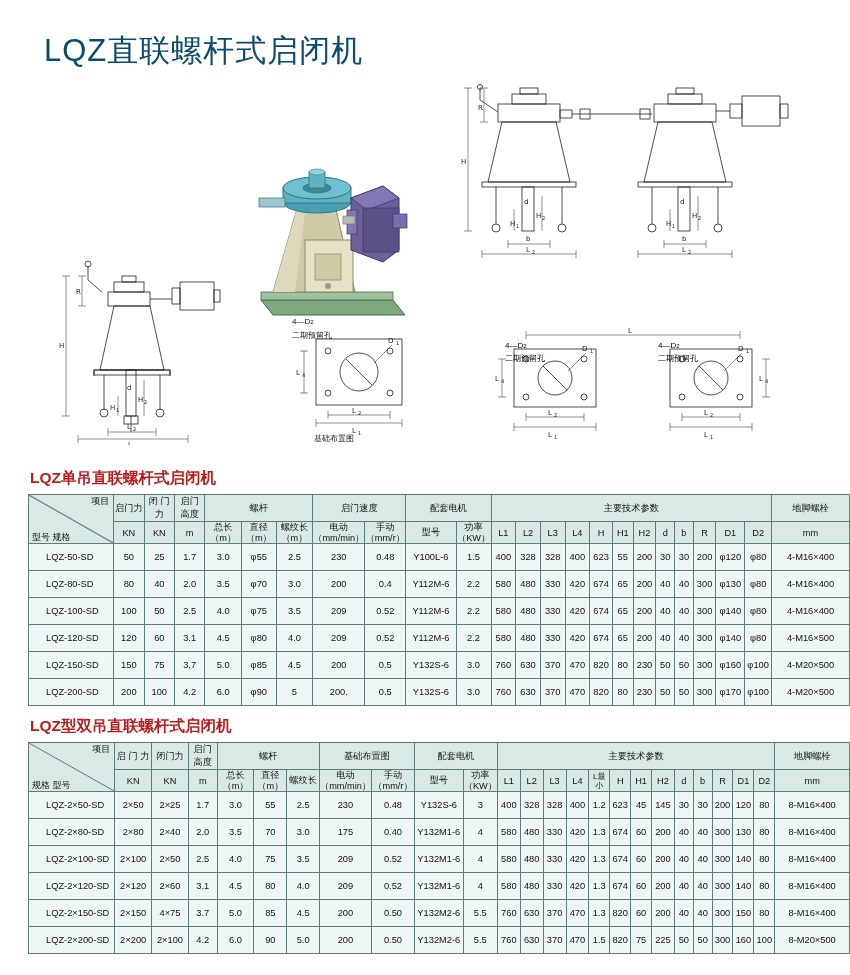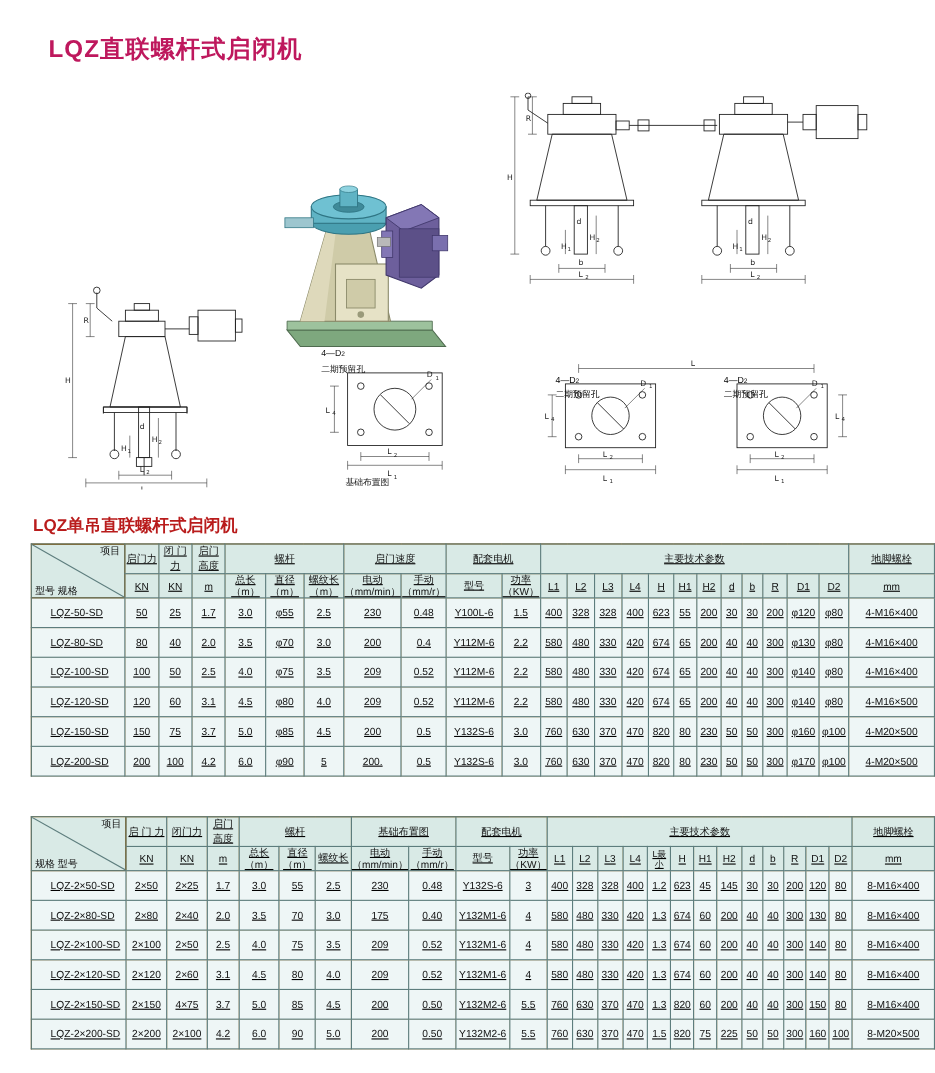--- a/index.html
+++ b/index.html
@@ -8,21 +8,21 @@
     font-family:"Liberation Sans", sans-serif;
     color:#000;
     position:relative;
     overflow:hidden;
   }
   .page{position:relative;width:850px;height:975px;}
 
   
   .main-title{
     position:absolute;left:44px;top:30px;
-    font-size:22px;font-weight:bold;color:#be185d;
+    font-size:31px;font-weight:normal;color:#0c4a6e;
     letter-spacing:1px;
   }
 
   
   .drawings{
     position:absolute;left:0;top:70px;width:850px;height:390px;
   }
   .dwg{position:absolute;}
   .dwg svg{display:block;}
 
@@ -39,22 +39,21 @@
   #sec2{left:30px;top:716px;}
 
   
   .tbl-wrap{position:absolute;}
   #tbl1{left:28px;top:494px;}
   #tbl2{left:28px;top:742px;}
 
   table{
     border-collapse:collapse;
     font-size:9.3px;
-    background:#a16207;
-    text-decoration:underline;
+    background:#737373;
   }
   table td,table th{
     border:1px solid #5d7d7d;
     text-align:center;
     vertical-align:middle;
     padding:0;
     font-weight:normal;
     color:#111;
   }
   thead td,thead th{background:#d9eae6;font-size:9.2px;}
@@ -580,20 +579,21 @@
           <td>50</td>
           <td>300</td>
           <td>φ170</td>
           <td>φ100</td>
           <td class="nw">4-M20×500</td>
         </tr>
       </tbody>
     </table>
   </div>
 
+  <div class="sec-title" id="sec2">LQZ型双吊直联螺杆式启闭机</div>
 
   <div class="tbl-wrap" id="tbl2">
     <table>
       <thead>
         <tr class="hdr-grp">
           <td rowspan="2" class="corner">
             <svg class="diag" viewBox="0 0 86 48" preserveAspectRatio="none">
                 <line x1="0" y1="0" x2="86" y2="48" stroke="#5d7d7d" stroke-width="1"></line>
               </svg>
             <span class="t1">项目</span>

